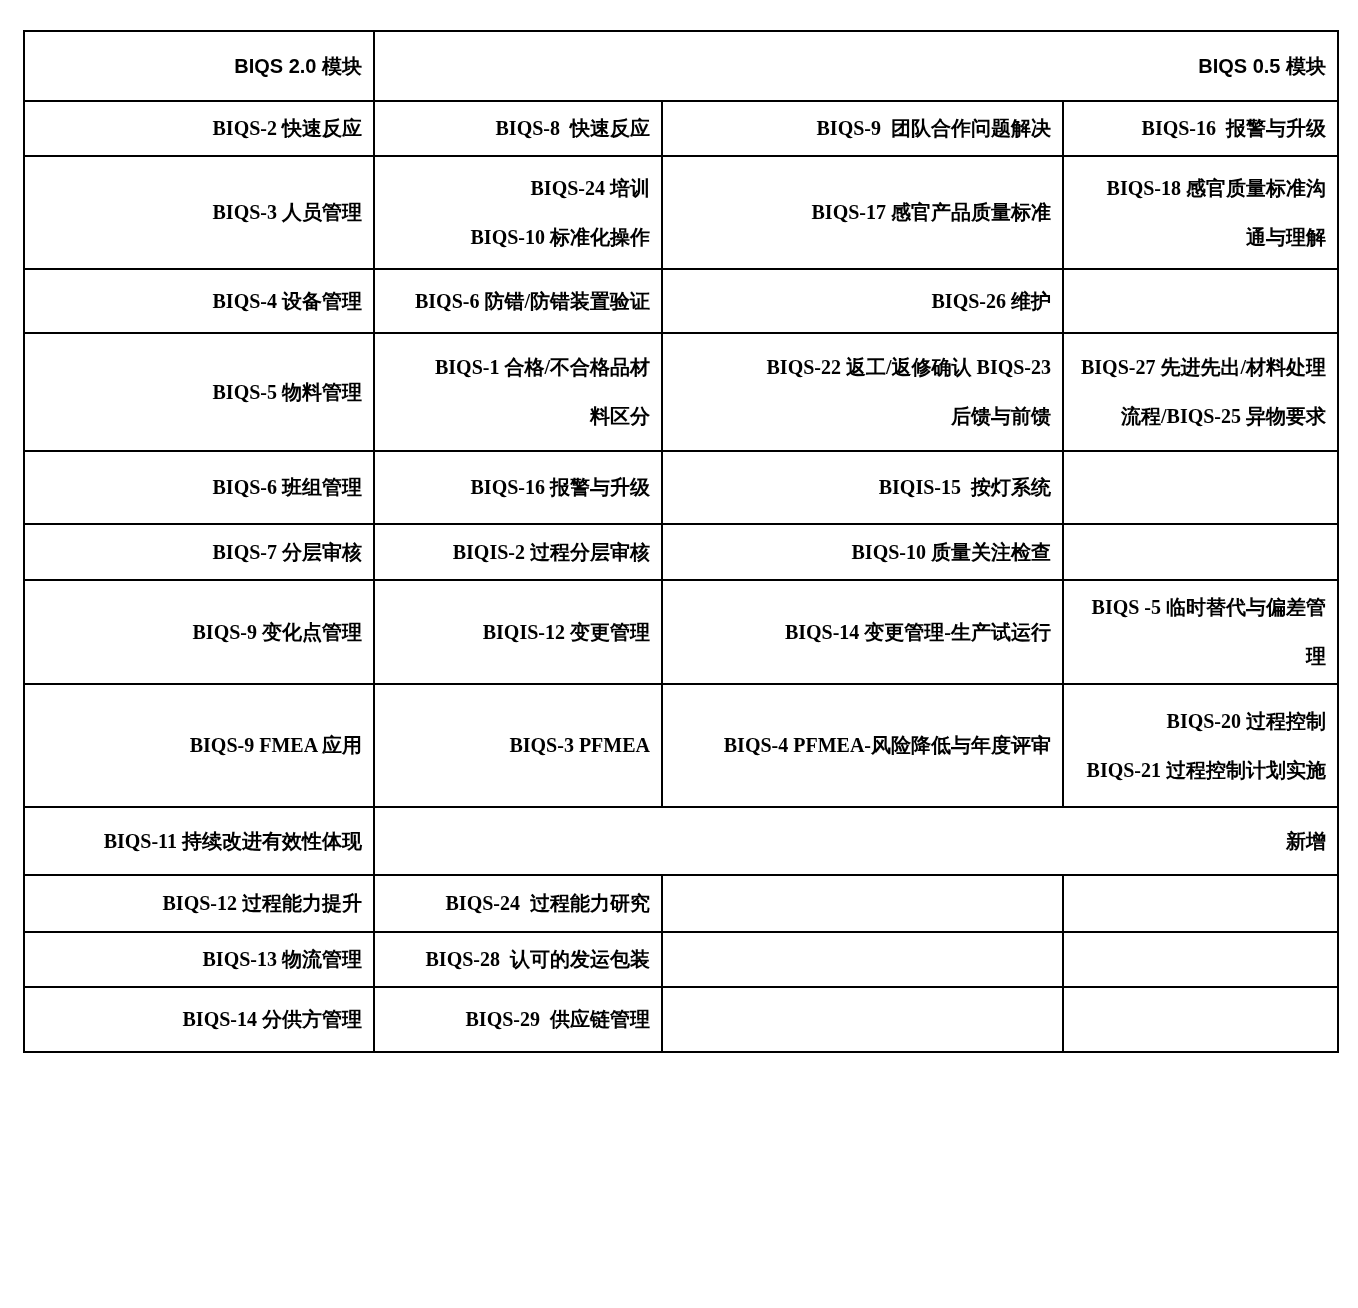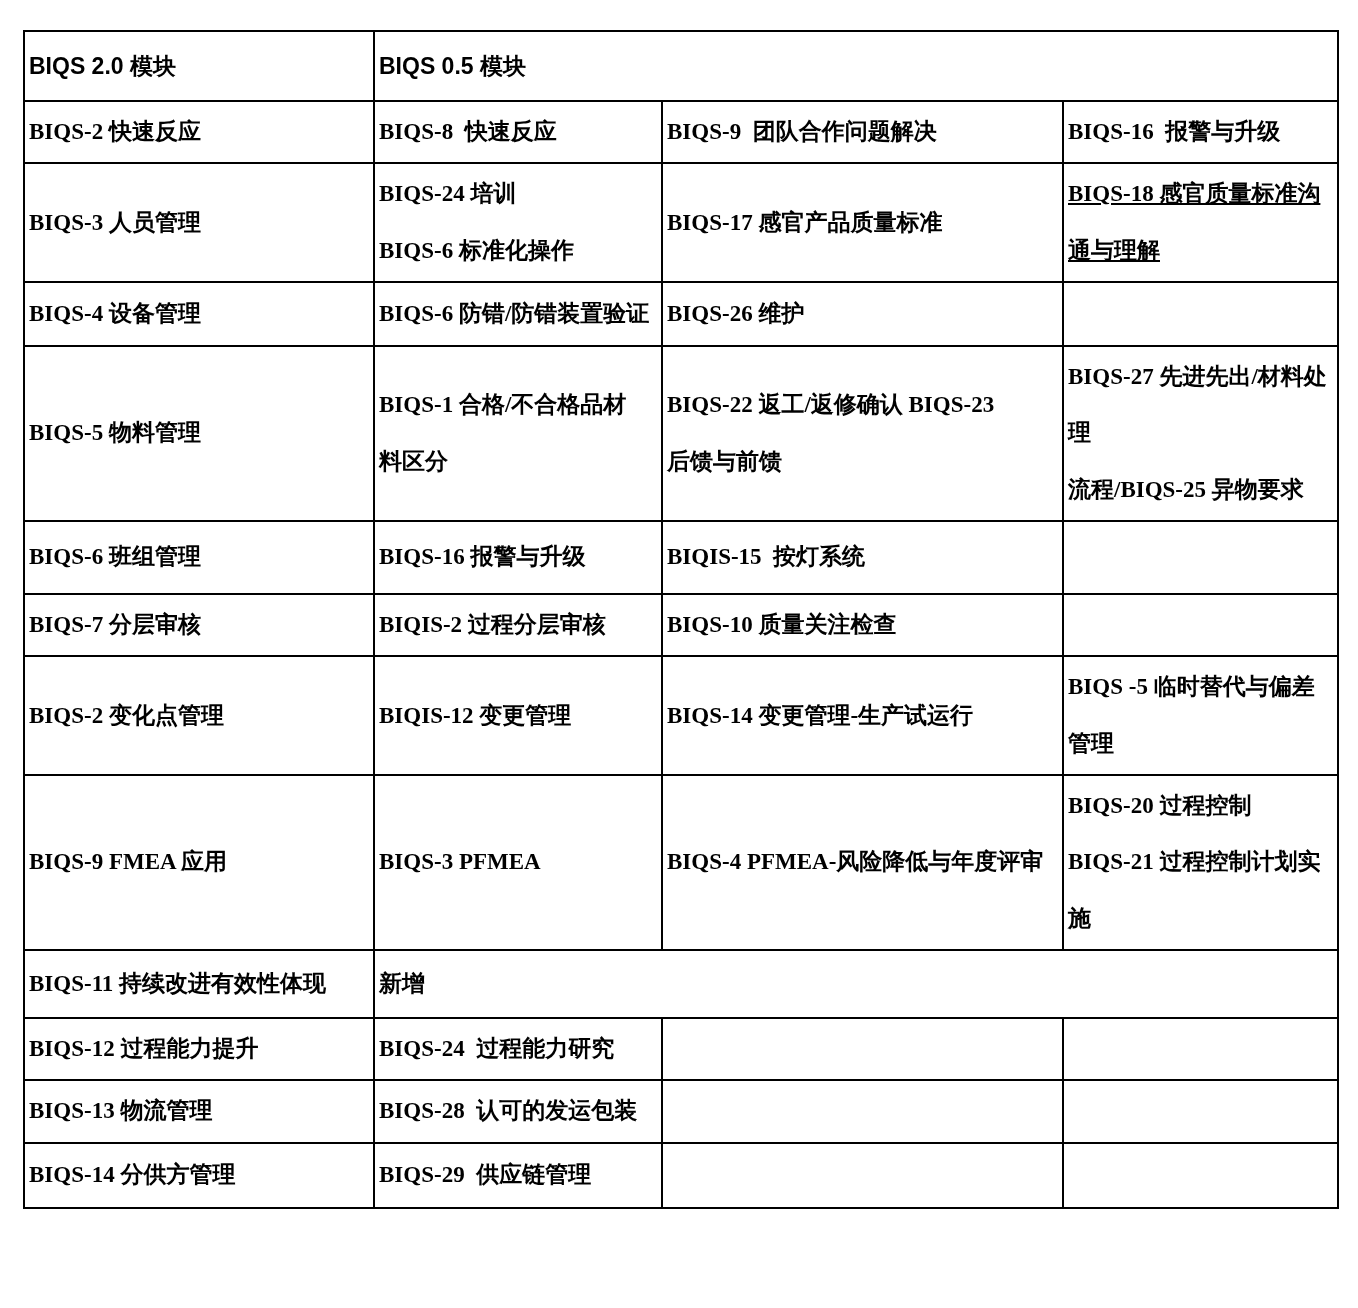--- a/index.html
+++ b/index.html
@@ -11,36 +11,36 @@
     font-family: "Liberation Serif", "DejaVu Serif", serif;
   }
   table.biqs {
     border-collapse: collapse;
     table-layout: fixed;
     width: 1314px;
     margin: 30px 0 0 23px;
   }
   table.biqs td {
     border: 2px solid #000000;
-    text-align: left;
+    text-align: right;
     vertical-align: middle;
     color: #000000;
     font-weight: bold;
-    font-size: 23px;
+    font-size: 20px;
     line-height: 2.45;
     white-space: pre-wrap;
-    padding: 2px 4px;
+    padding: 2px 11px;
     overflow: hidden;
   }
   td.hdr {
     font-family: "Liberation Sans", "DejaVu Sans", sans-serif;
     font-size: 28px;
     line-height: 1.6;
   }
-  td.md { font-size: 21px; line-height: 2.7; text-decoration: underline; }
+  td.md { font-size: 21px; line-height: 2.7; }
   td.sm { font-size: 19px; line-height: 3.0; margin-left: 28px; }
 </style>
 </head>
 <body>
 
 <div>
   <table class="biqs">
     <colgroup>
       <col style="width:350px">
       <col style="width:288px">
@@ -58,21 +58,21 @@
     <tr style="height:46px">
       <td>BIQS-2 快速反应</td>
       <td>BIQS-8  快速反应</td>
       <td>BIQS-9  团队合作问题解决</td>
       <td>BIQS-16  报警与升级</td>
     </tr>
 
     <tr style="height:113px">
       <td>BIQS-3 人员管理</td>
       <td>BIQS-24 培训
-BIQS-6 标准化操作</td>
+BIQS-10 标准化操作</td>
       <td>BIQS-17 感官产品质量标准</td>
       <td class="md">BIQS-18 感官质量标准沟
 通与理解</td>
     </tr>
 
     <tr style="height:64px">
       <td>BIQS-4 设备管理</td>
       <td class="sm">BIQS-6 防错/防错装置验证</td>
       <td>BIQS-26 维护</td>
       <td></td>
@@ -96,21 +96,21 @@
     </tr>
 
     <tr style="height:56px">
       <td>BIQS-7 分层审核</td>
       <td>BIQIS-2 过程分层审核</td>
       <td>BIQS-10 质量关注检查</td>
       <td></td>
     </tr>
 
     <tr style="height:67px">
-      <td>BIQS-2 变化点管理</td>
+      <td>BIQS-9 变化点管理</td>
       <td>BIQIS-12 变更管理</td>
       <td>BIQS-14 变更管理-生产试运行</td>
       <td class="sm">BIQS -5 临时替代与偏差管理</td>
     </tr>
 
     <tr style="height:123px">
       <td>BIQS-9 FMEA 应用</td>
       <td>BIQS-3 PFMEA</td>
       <td class="sm">BIQS-4 PFMEA-风险降低与年度评审</td>
       <td class="sm">BIQS-20 过程控制

